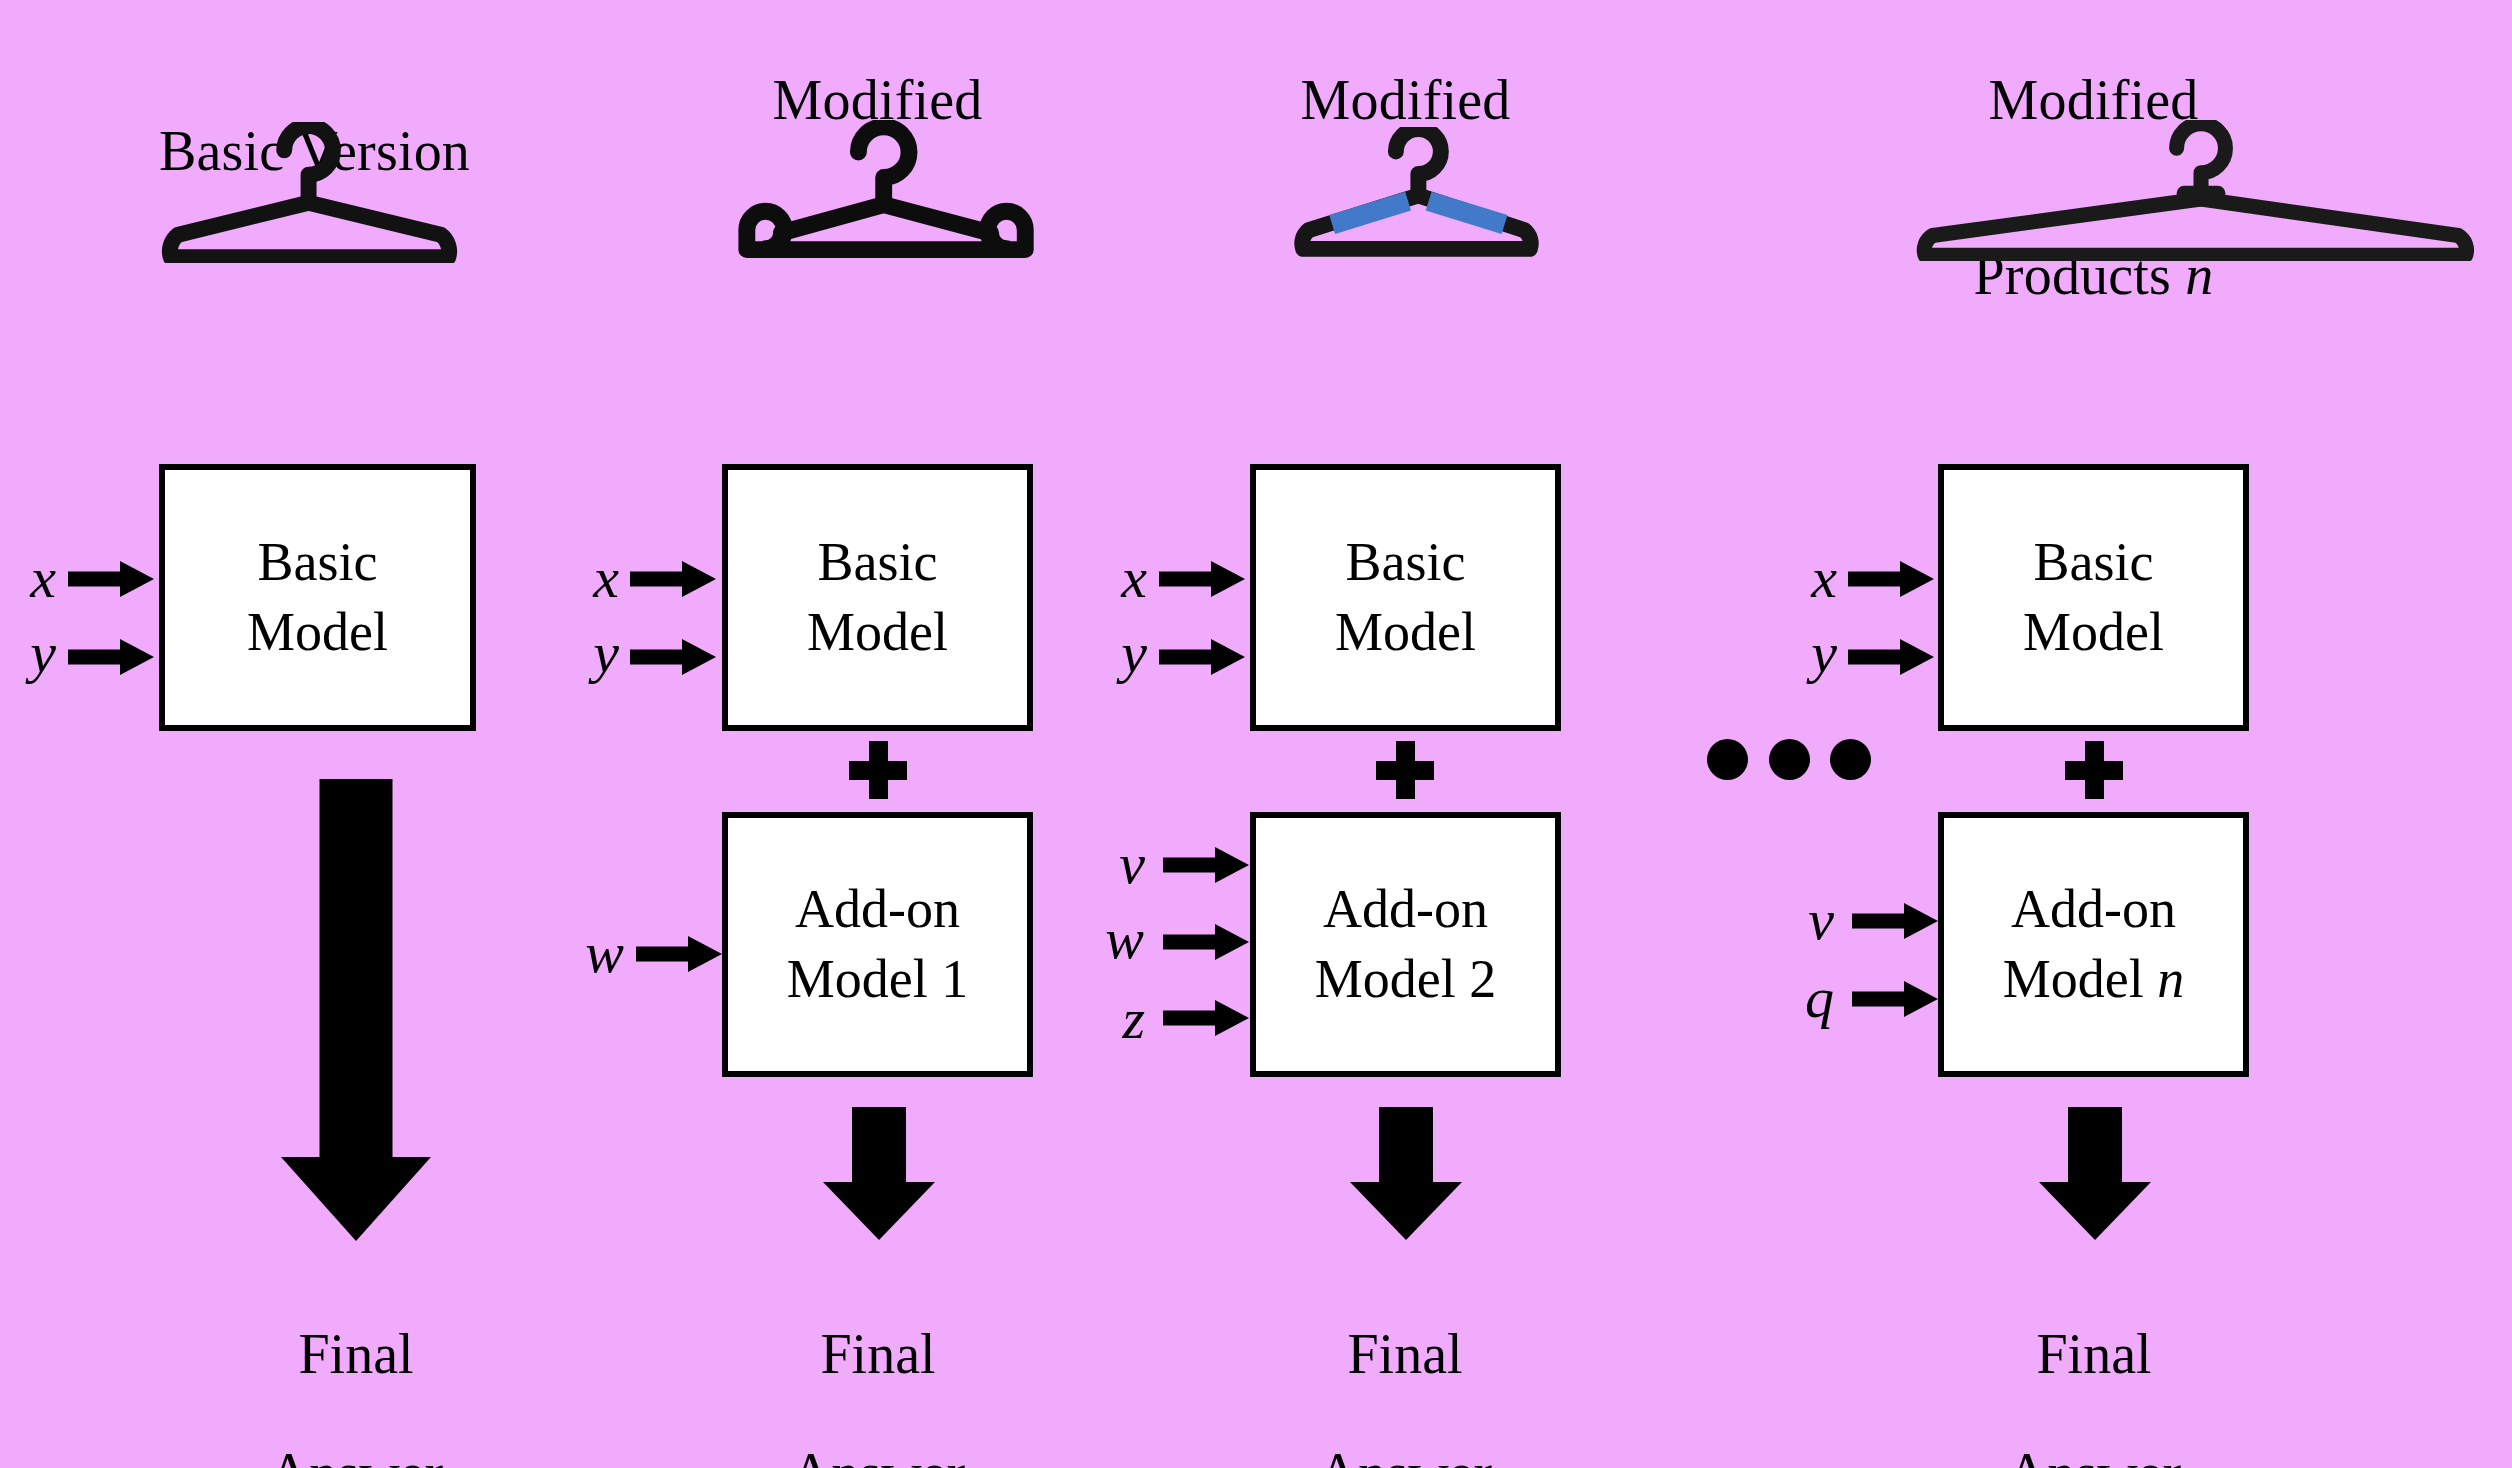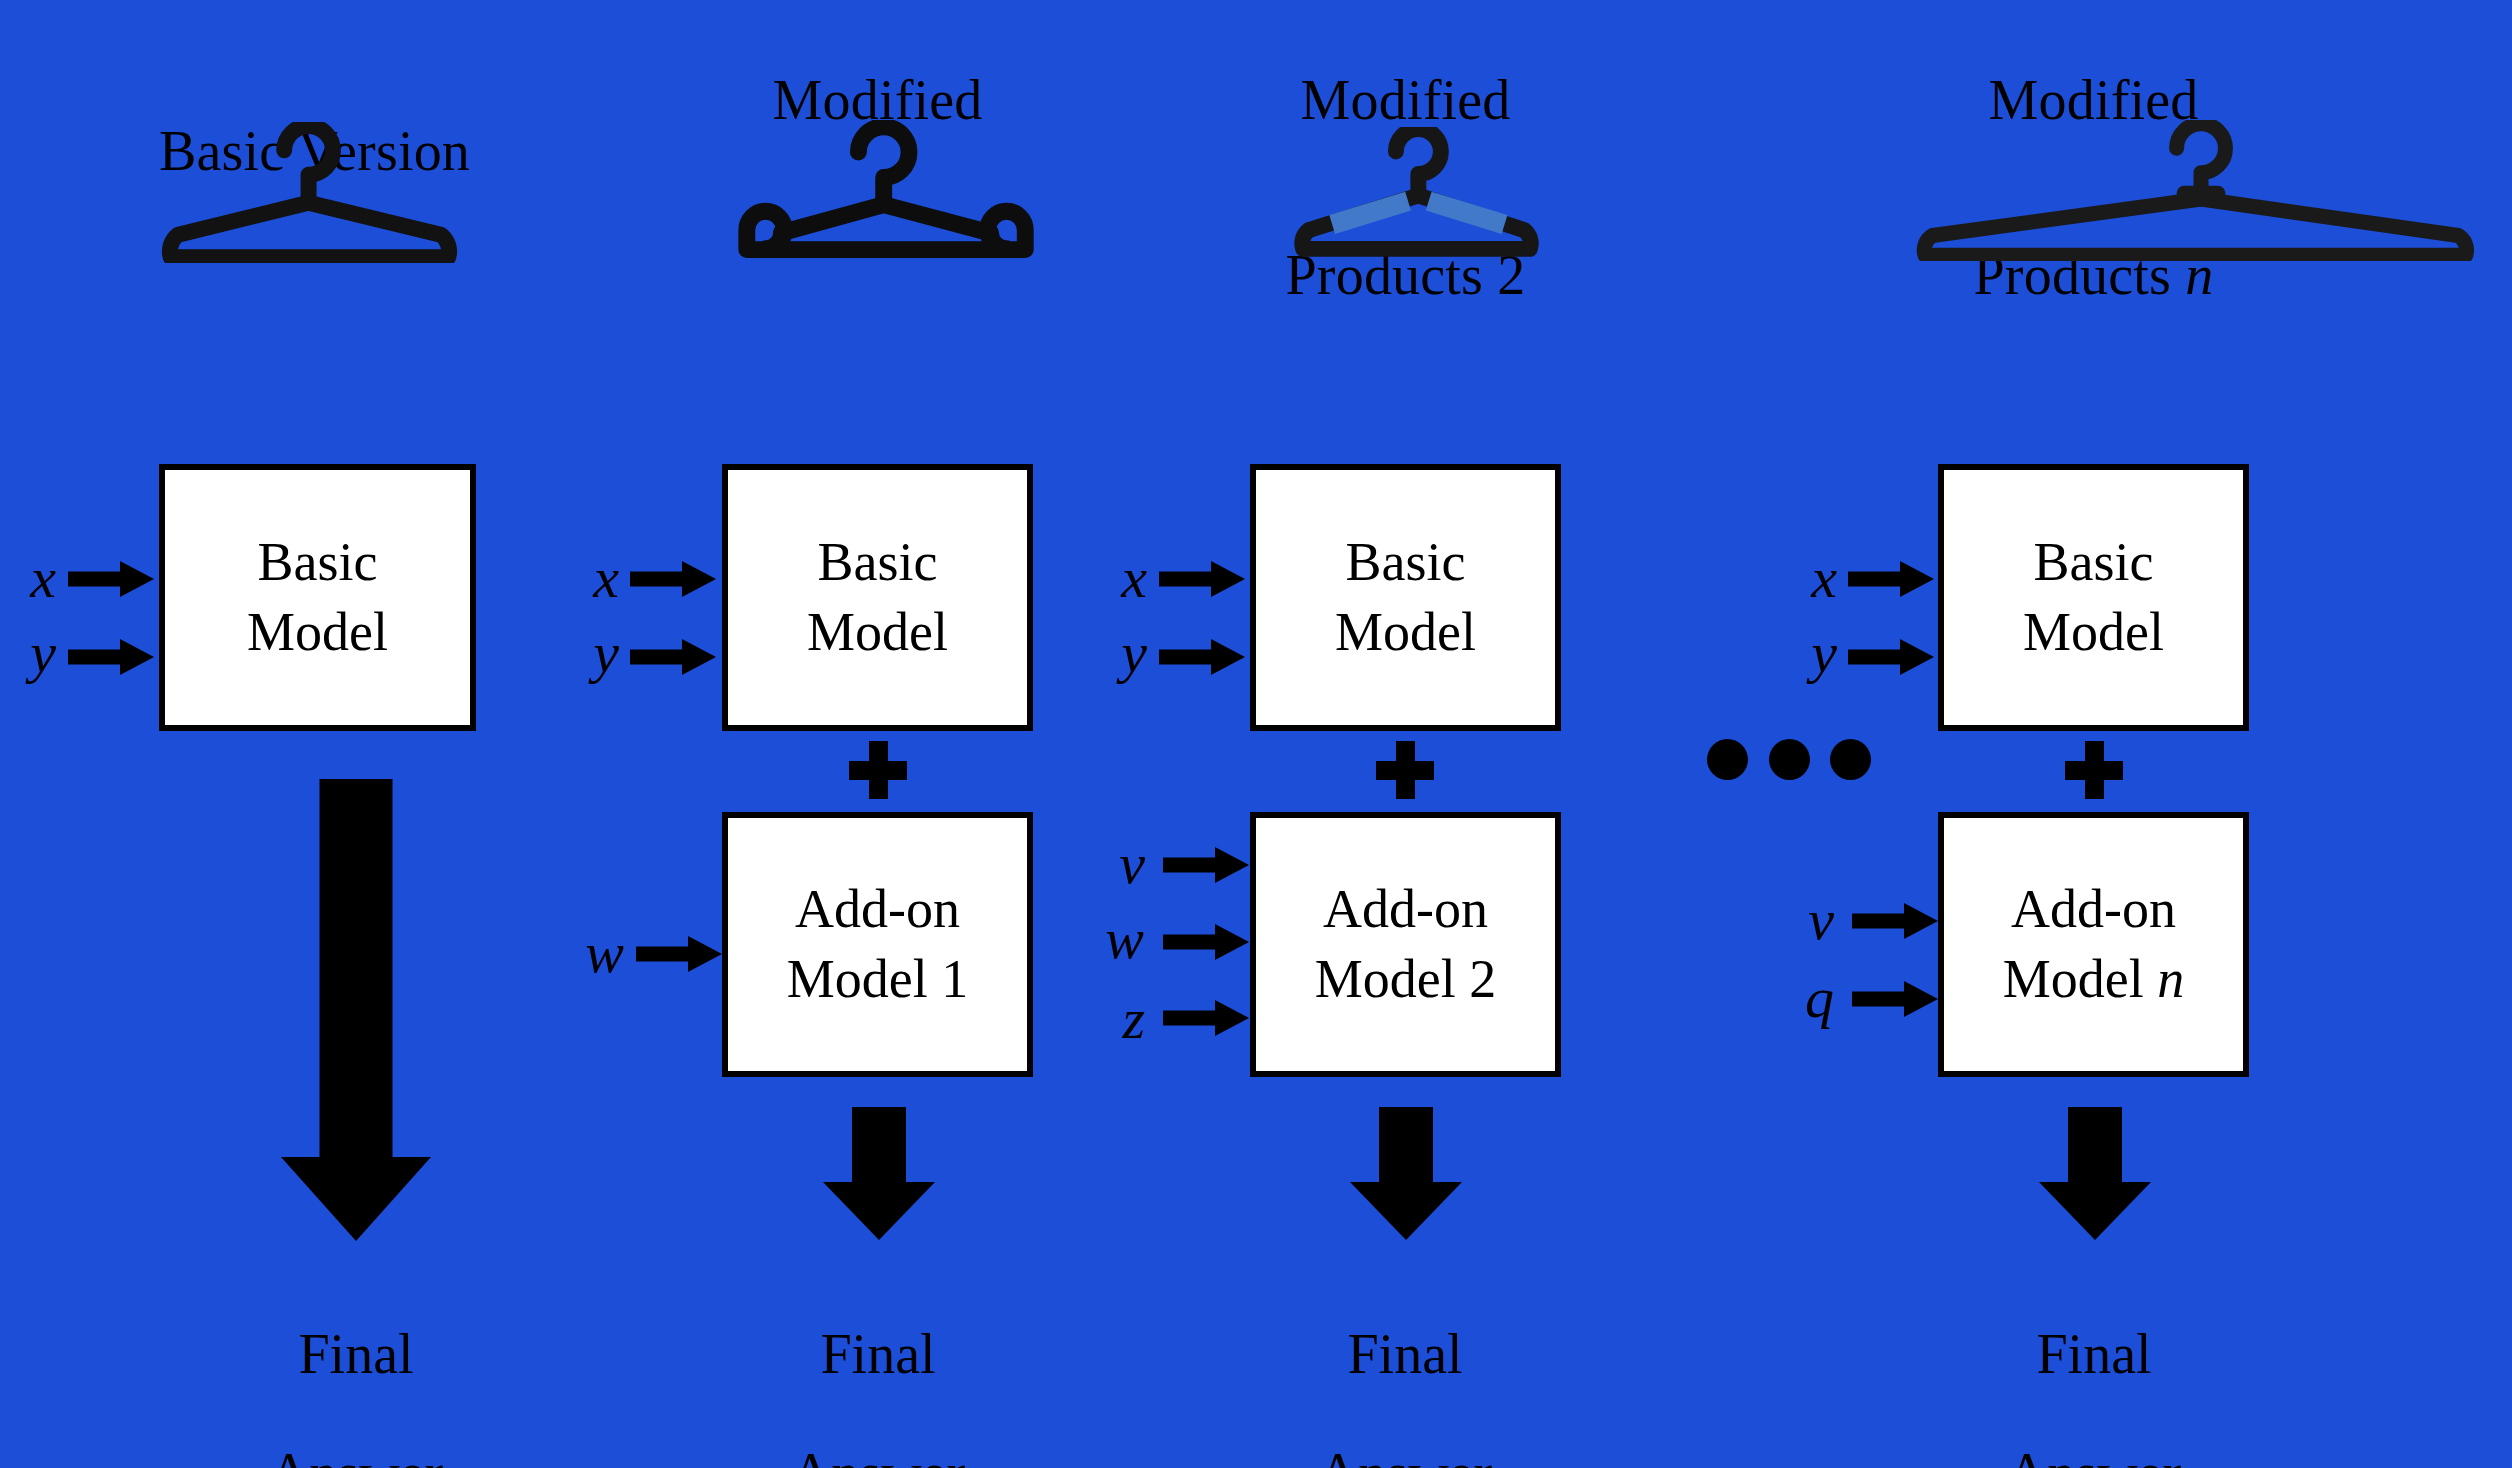--- a/index.html
+++ b/index.html
@@ -5,21 +5,21 @@
 <style>
   html, body {
     margin: 0;
     padding: 0;
     background: #ffffff;
   }
   #stage {
     position: relative;
     width: 2512px;
     height: 1468px;
-    background: #1d4ed8;
+    background: #f0abfc;
     font-family: "Liberation Serif", "DejaVu Serif", serif;
     color: #000000;
     overflow: hidden;
   }
   
   .col-header {
     position: absolute;
     text-align: center;
     font-size: 56px;
     line-height: 1.04;
@@ -232,23 +232,20 @@
     <div class="head" style="border-width:58px 56px 0 56px;"></div>
   </div>
 
   <div class="final-answer" style="left:606px; top:1266px; width:544px;">
     <div>Final</div>
     <div>Answer</div>
   </div>
 
   <div class="col-header" style="left:1124px; top:13px; width:563px;">
     <div>Modified</div>
-    <div>
-      <span>Products </span><span>2</span>
-    </div>
   </div>
 
   <div class="hanger" style="left:1276px; top:127px; width:281px; height:136px;">
     <svg viewBox="0 0 300 145" xmlns="http://www.w3.org/2000/svg" aria-hidden="true">
       <g fill="none" stroke="#161616" stroke-width="17" stroke-linecap="round" stroke-linejoin="round">
         <path d="M128 26 a24 24 0 1 1 24 24 c0 12 0 16 0 23"></path>
         <path d="M152 73 L35 110 a18 18 0 0 0 -6 20 L271 130 a18 18 0 0 0 -6 -20 Z"></path>
       </g>
       <g stroke="#4279c8" stroke-width="21" stroke-linecap="butt">
         <path d="M141 79 L60 104"></path>

